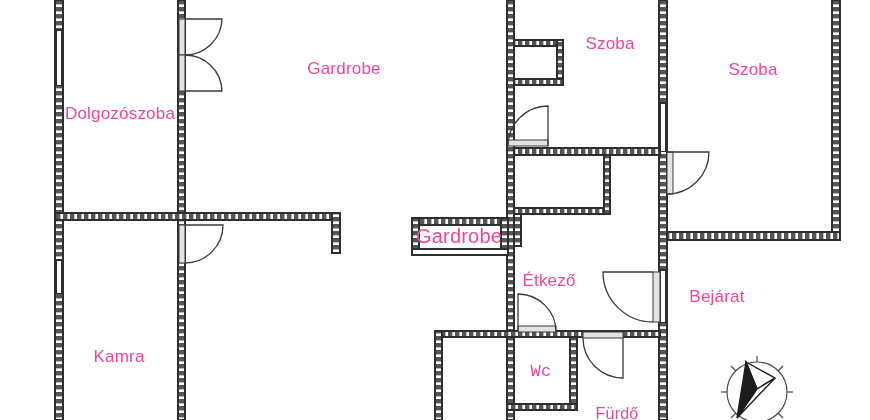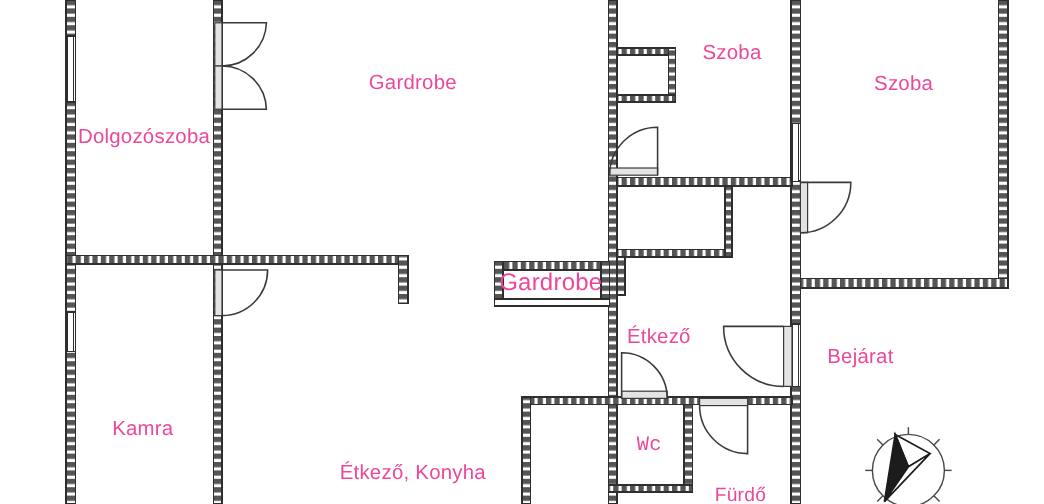--- a/index.html
+++ b/index.html
@@ -257,19 +257,18 @@
 
 
   <div class="room-label boxed" style="left:459px;top:236px;">Gardrobe</div>
 
   <div class="room-label" style="left:549px;top:281px;">Étkező</div>
 
   <div class="room-label" style="left:717px;top:297px;">Bejárat</div>
 
   <div class="room-label" style="left:119px;top:357px;">Kamra</div>
 
-  <div class="room-label" style="left:344px;top:394px;">Étkező, Konyha</div>
 
   <div class="room-label" style="left:541px;top:372px;font-family:Liberation Mono, monospace;">Wc</div>
 
   <div class="room-label" style="left:617px;top:414px;font-size:16px;">Fürdő</div>
 
 </div>
 
 </body></html>

